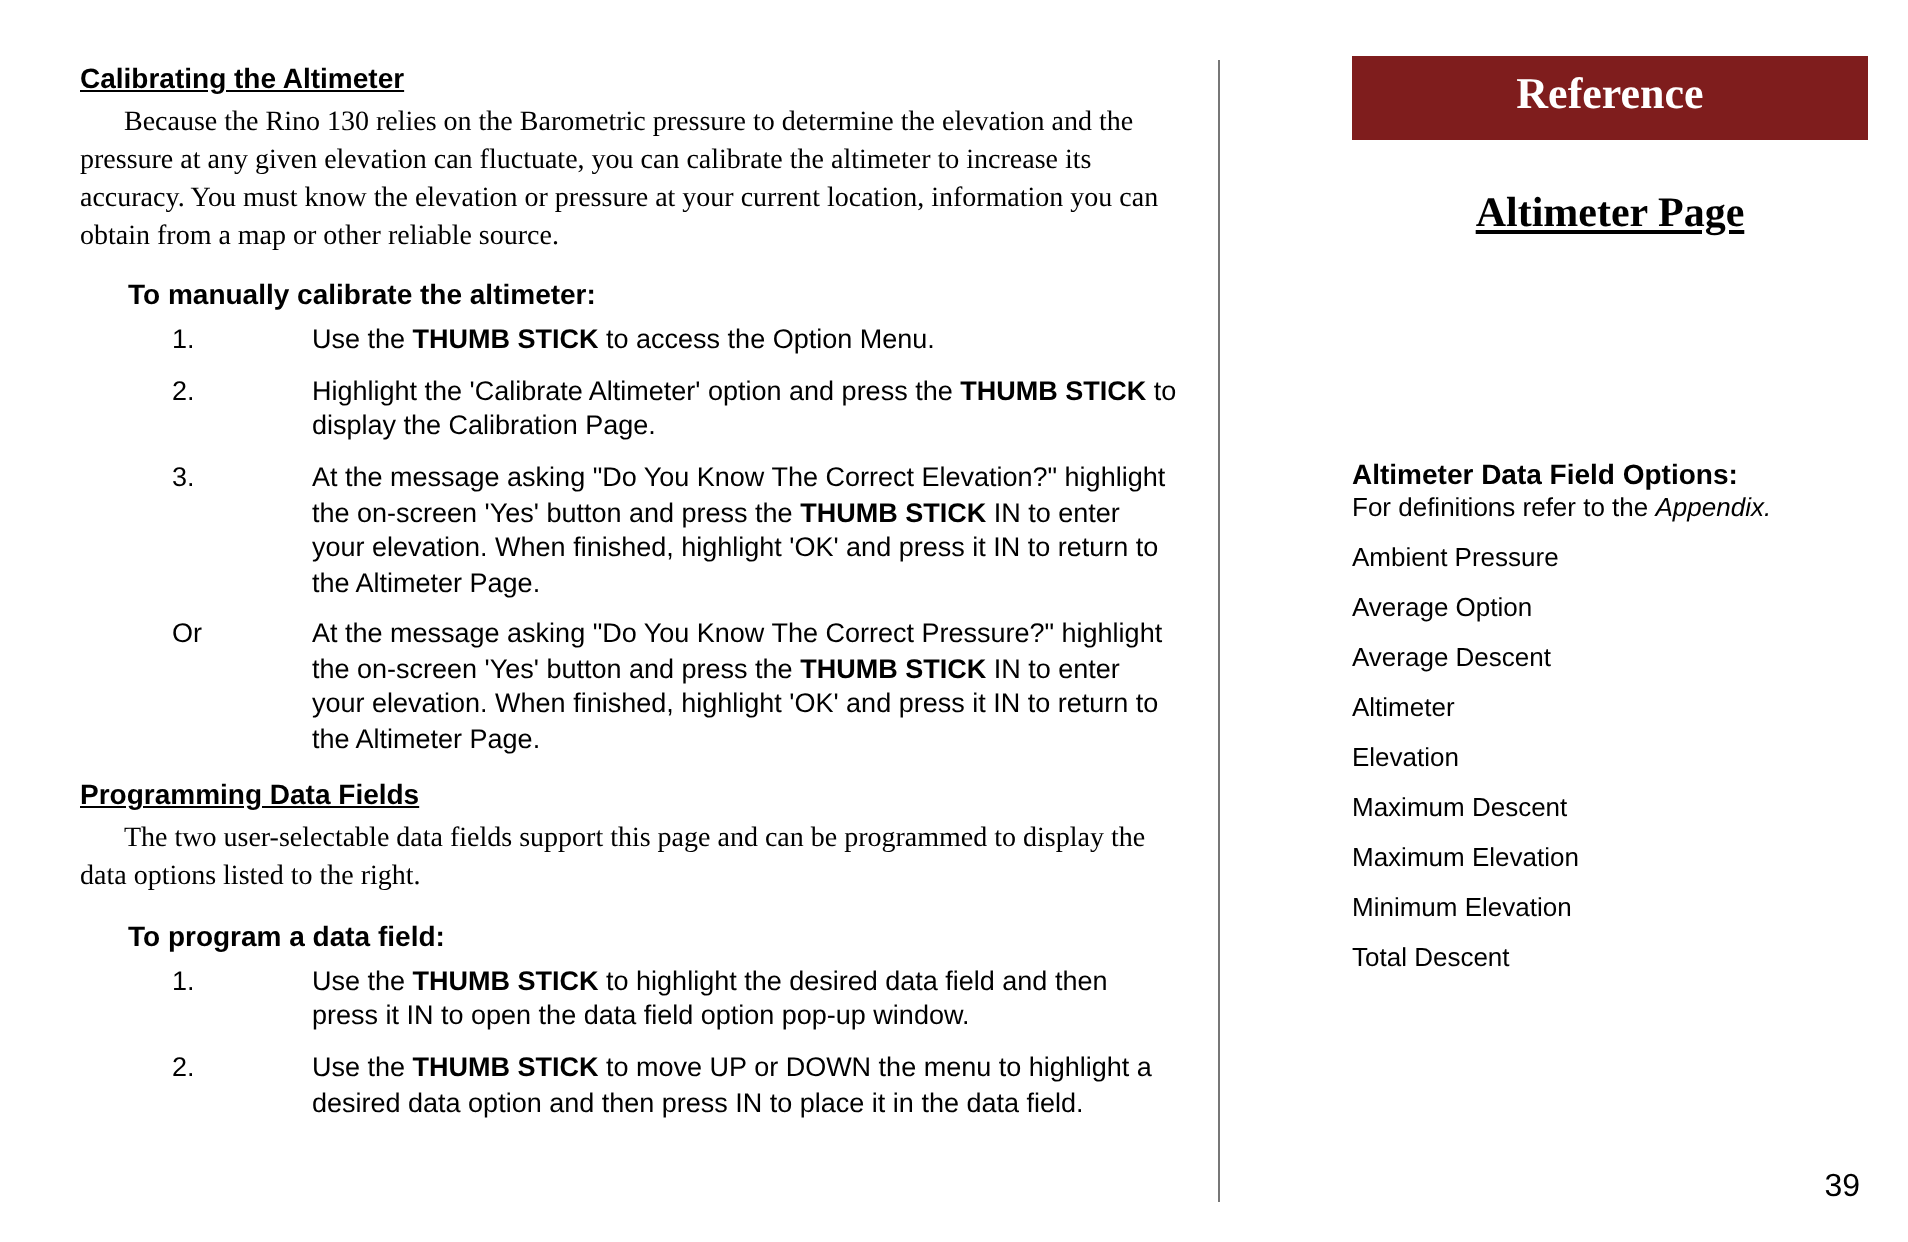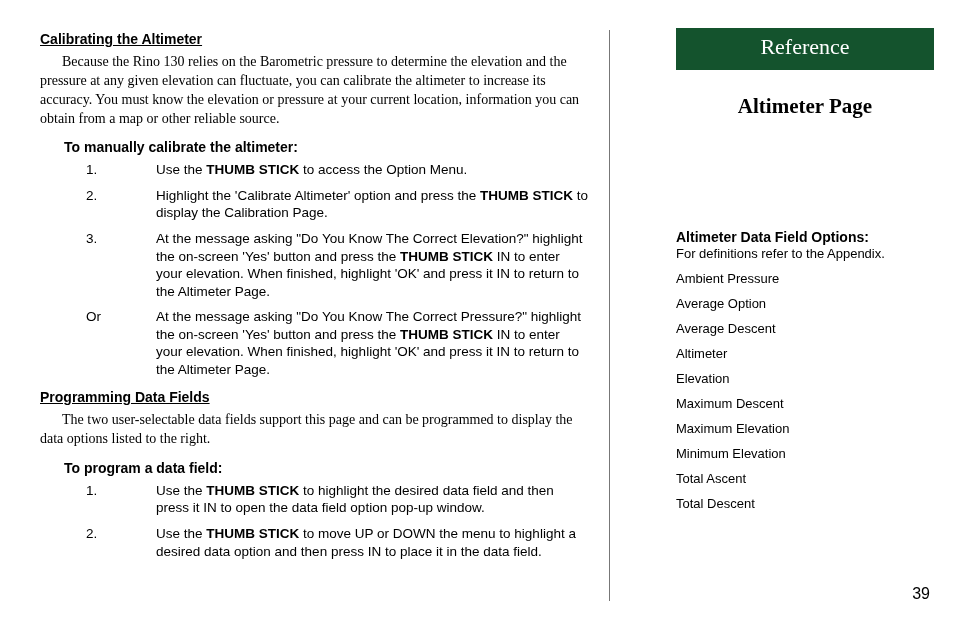--- a/index.html
+++ b/index.html
@@ -55,47 +55,48 @@
     margin-bottom: 8px;
     line-height: 1.3;
   }
   .step .num {
     width: 26px;
     flex-shrink: 0;
   }
   .step .txt { flex: 1; }
   .bold { font-weight: 700; }
   .ref-banner {
-    background: #14532d;
+    background: #7f1d1d;
     color: #fff;
     font-family: Georgia, "Times New Roman", serif;
-    font-weight: 400;
+    font-weight: 700;
     font-size: 22px;
     text-align: center;
     padding: 6px 0 10px 0;
     margin-top: -2px;
     margin-bottom: 24px;
   }
   .ref-title {
     font-family: Georgia, "Times New Roman", serif;
     font-weight: 600;
     font-size: 21px;
     text-align: center;
     margin-bottom: 110px;
+    text-decoration: underline;
   }
   .opt-head {
     font-weight: 700;
     font-size: 14px;
     margin-bottom: 1px;
   }
   .opt-sub {
     font-size: 13px;
     margin-bottom: 10px;
   }
-  .opt-sub .it { }
+  .opt-sub .it { font-style: italic; }
   .opt-list div {
     font-size: 13px;
     margin-bottom: 10px;
   }
   .pgnum {
     position: absolute;
     bottom: 18px;
     right: 24px;
     font-size: 16px;
   }
@@ -156,19 +157,18 @@
     </div>
     <div class="opt-list" id="optlist">
         <div>Ambient Pressure</div>
         <div>Average Option</div>
         <div>Average Descent</div>
         <div>Altimeter</div>
         <div>Elevation</div>
         <div>Maximum Descent</div>
         <div>Maximum Elevation</div>
         <div>Minimum Elevation</div>
-        <div>Total Ascent</div>
         <div>Total Descent</div>
       </div>
   </div>
 </div>
 
 <div class="pgnum">39</div>
 
 </body></html>

